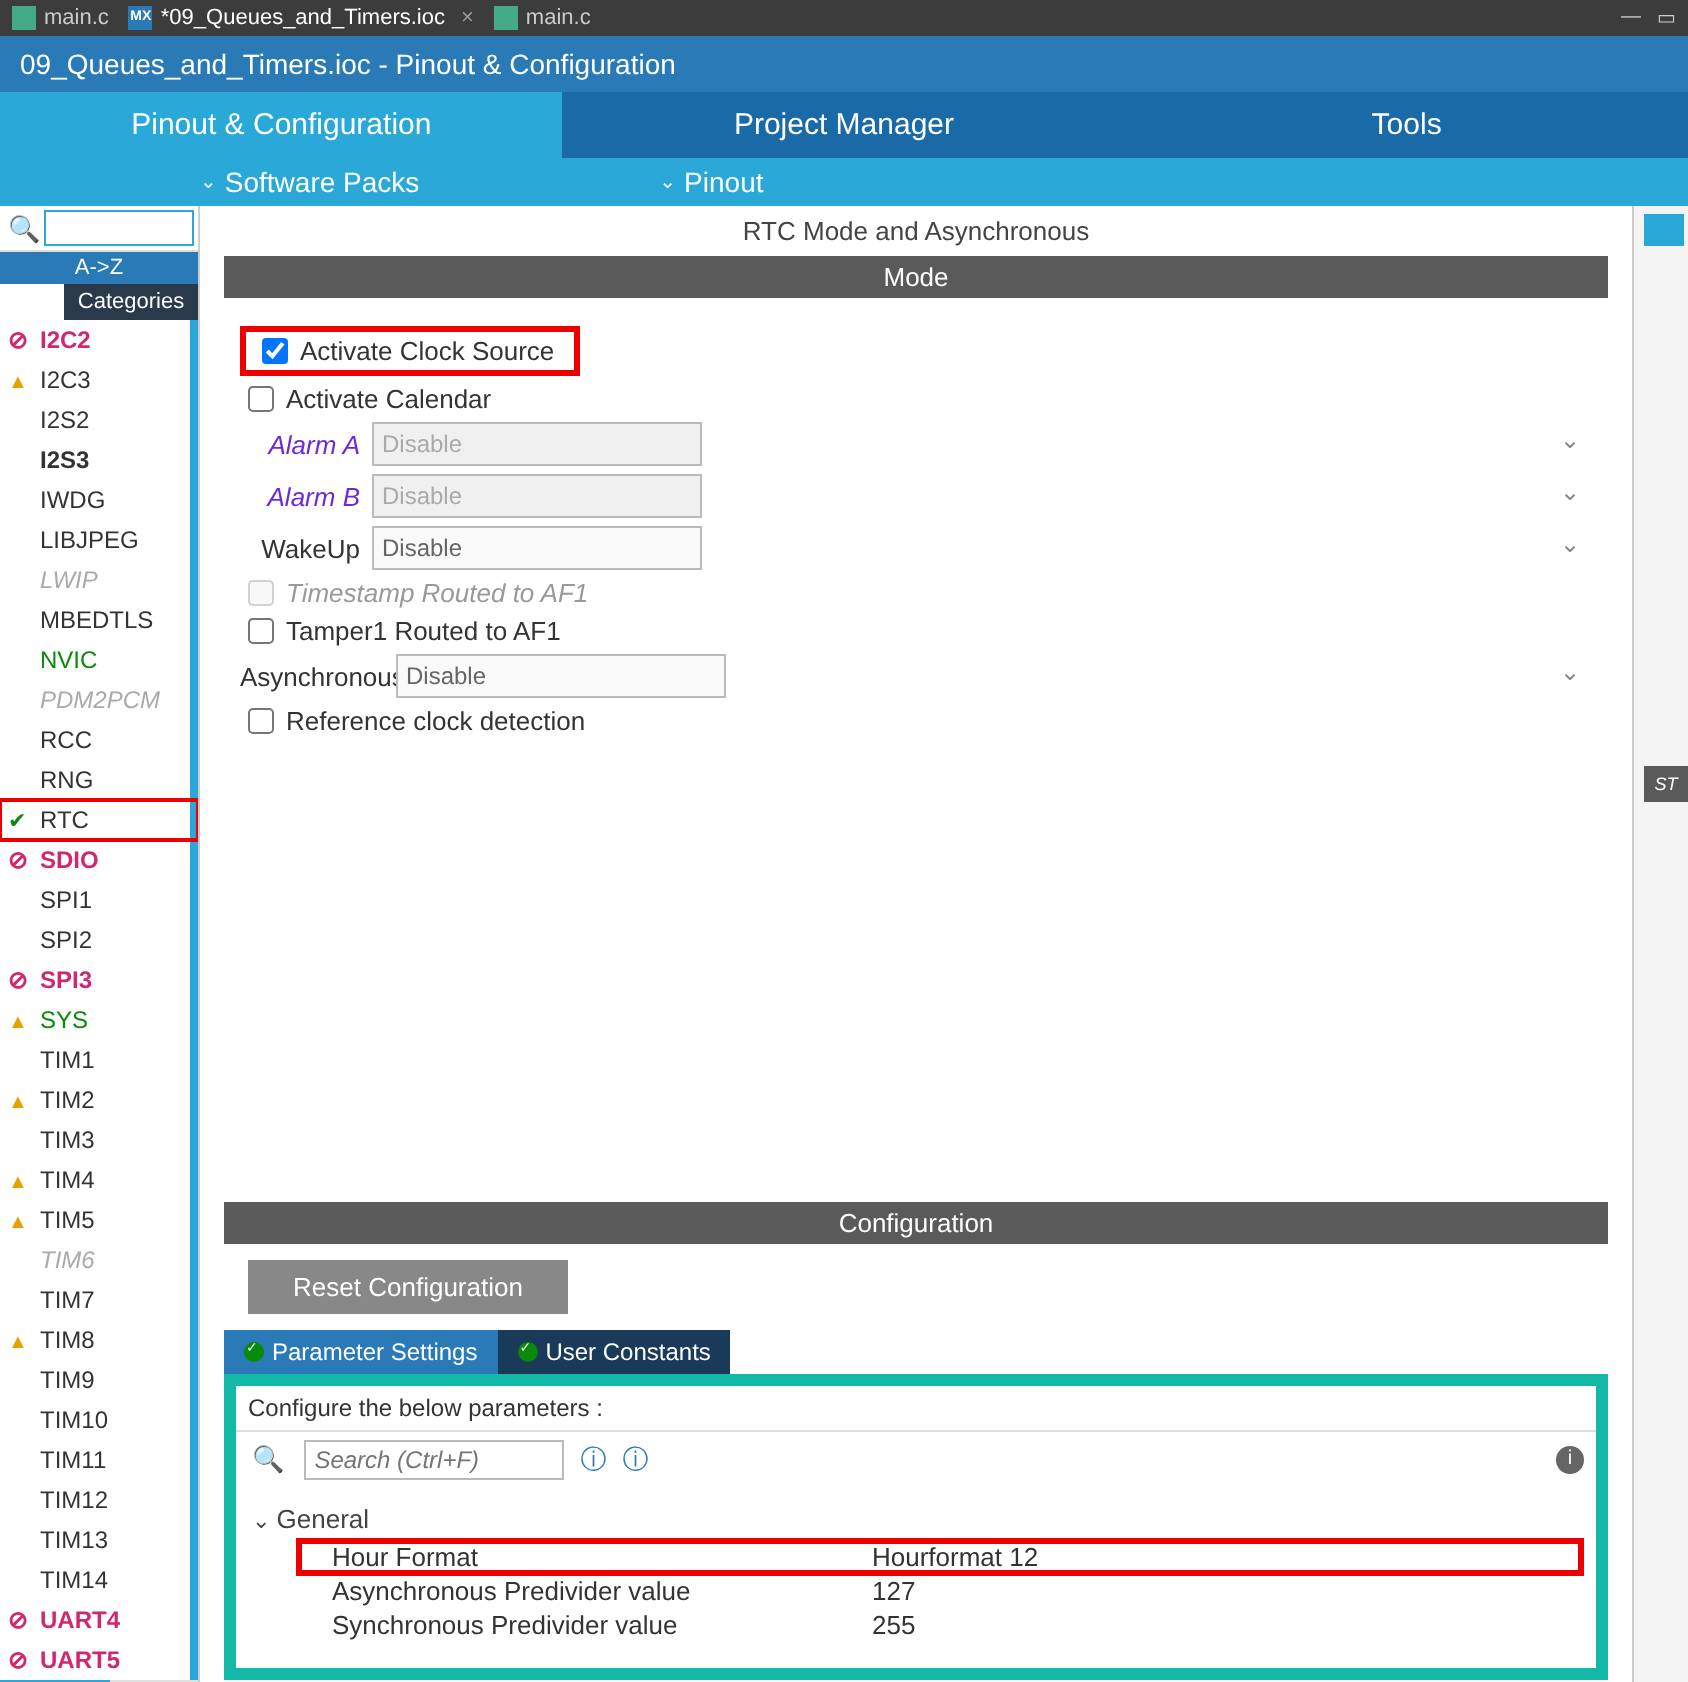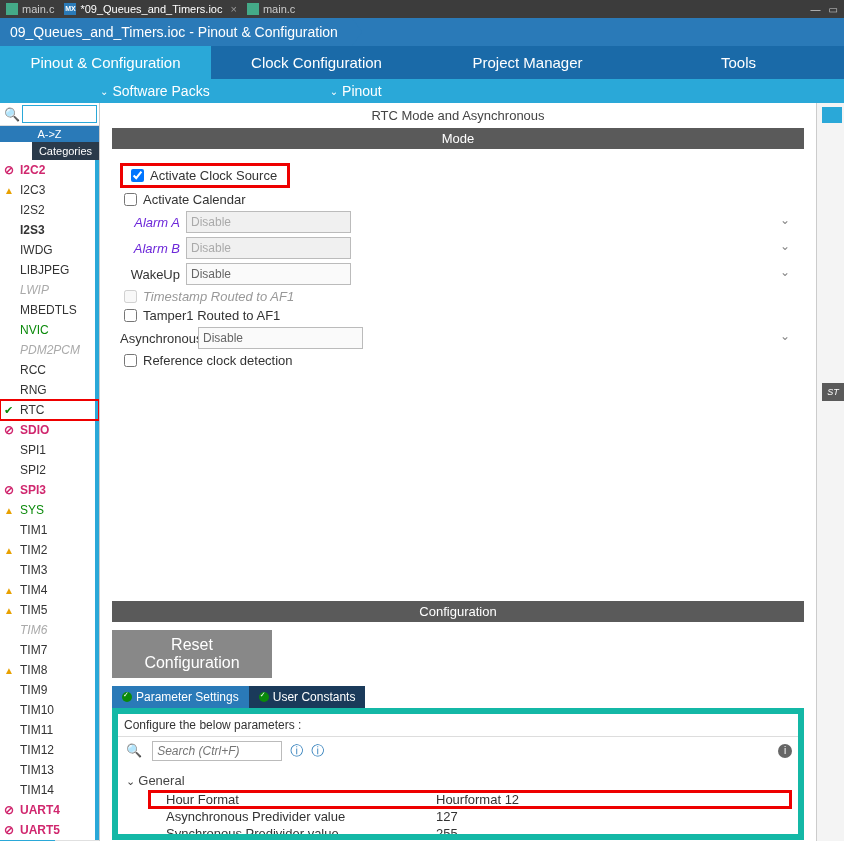--- a/index.html
+++ b/index.html
@@ -60,21 +60,21 @@
 .form-row.chk input { margin-left:4px;}
 .form-row.chk.disabled { color:#999; }
 .form-row.chk.disabled label { color:#999; font-style:italic;}
 .form-select { flex:1; height:22px; border:1px solid #bbb; background:#fafafa; padding:0 4px; font-size:12px; color:#666; appearance:none; position:relative;}
 .sel-wrap { flex:1; position:relative; }
 .sel-wrap::after { content:'⌄'; position:absolute; right:6px; top:2px; color:#888; font-size:12px;}
 .form-row.disabled .form-select { color:#aaa; background:#f0f0f0;}
 .hl-box { border:3px solid #e00; padding:2px 4px; display:inline-flex; align-items:center;}
 
 .config-section { margin:0 12px 6px 12px; display:flex; flex-direction:column; flex:1; min-height:0;}
-.reset-btn { background:#888; color:#fff; border:none; padding:6px 12px; font-size:16px; margin:8px 0; width:160px; cursor:pointer;}
+.reset-btn { background:#888; color:#fff; border:none; padding:6px 12px; font-size:13px; margin:8px 12px; width:160px; cursor:pointer;}
 .param-tabs { display:flex; }
 .param-tab { background:#2a7ab8; color:#fff; padding:4px 10px; font-size:12px; display:flex; align-items:center; gap:4px; cursor:pointer;}
 .param-tab.dark { background:#1a3a5a; }
 .param-tab .dot { width:10px; height:10px; border-radius:50%; background:#0a8a0a; display:inline-block; position:relative;}
 .param-tab .dot::after{content:'✓';color:#fff;font-size:7px;position:absolute;left:1px;top:-1px;}
 .config-body { border:6px solid #14b8a6; flex:1; display:flex; flex-direction:column; min-height:0;}
 .cfg-instruction { padding:4px 6px; font-size:12px; border-bottom:1px solid #ddd;}
 .cfg-search { display:flex; align-items:center; padding:4px 6px; gap:8px;}
 .cfg-search input { width:130px; border:1px solid #bbb; height:20px; font-size:12px; padding:0 4px; font-style:italic; color:#999;}
 .cfg-nav { color:#2a7ab8; font-size:13px; cursor:pointer;}
@@ -114,21 +114,20 @@
 </div>
 
 <div class="breadcrumb-bar">
   <div class="breadcrumb-item last">
       <span>09_Queues_and_Timers.ioc - Pinout &amp; Configuration</span>
     </div>
 </div>
 
 <div class="main-tabs">
   <div class="main-tab active">Pinout &amp; Configuration</div>
-  <div class="main-tab">Clock Configuration</div>
   <div class="main-tab">Project Manager</div>
   <div class="main-tab">Tools</div>
 </div>
 
 <div class="sub-tabs">
   <div class="sub-tab">
       <span class="chevron">⌄</span>
       <span>Software Packs</span>
     </div>
   <div class="sub-tab">

